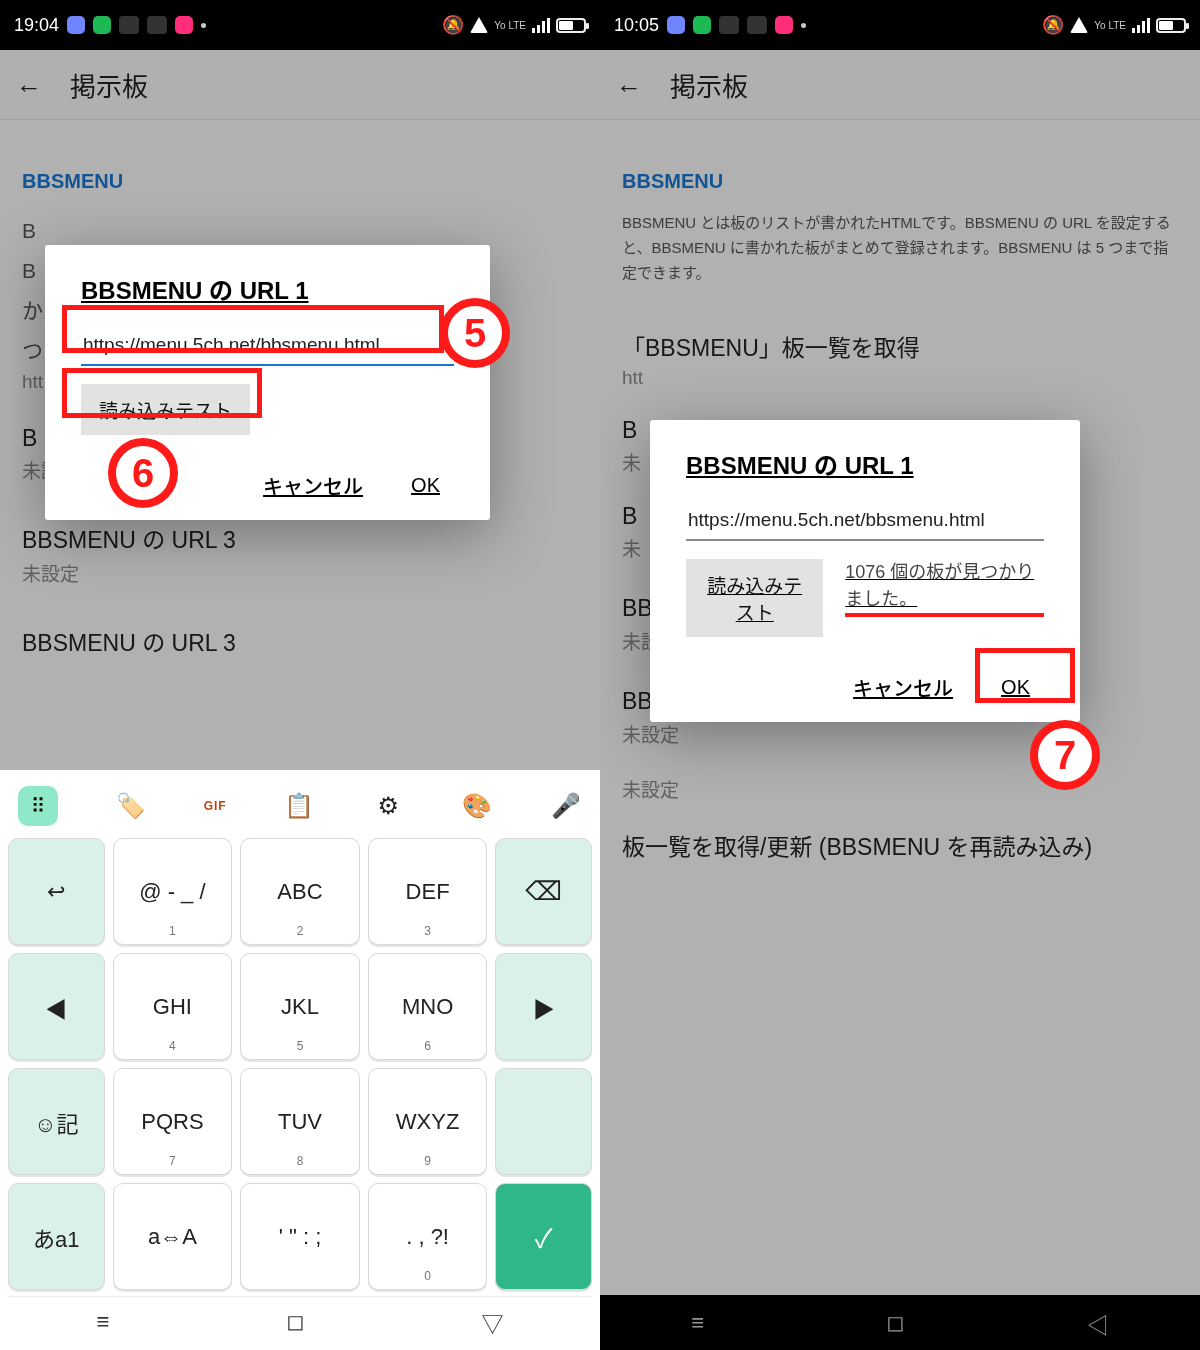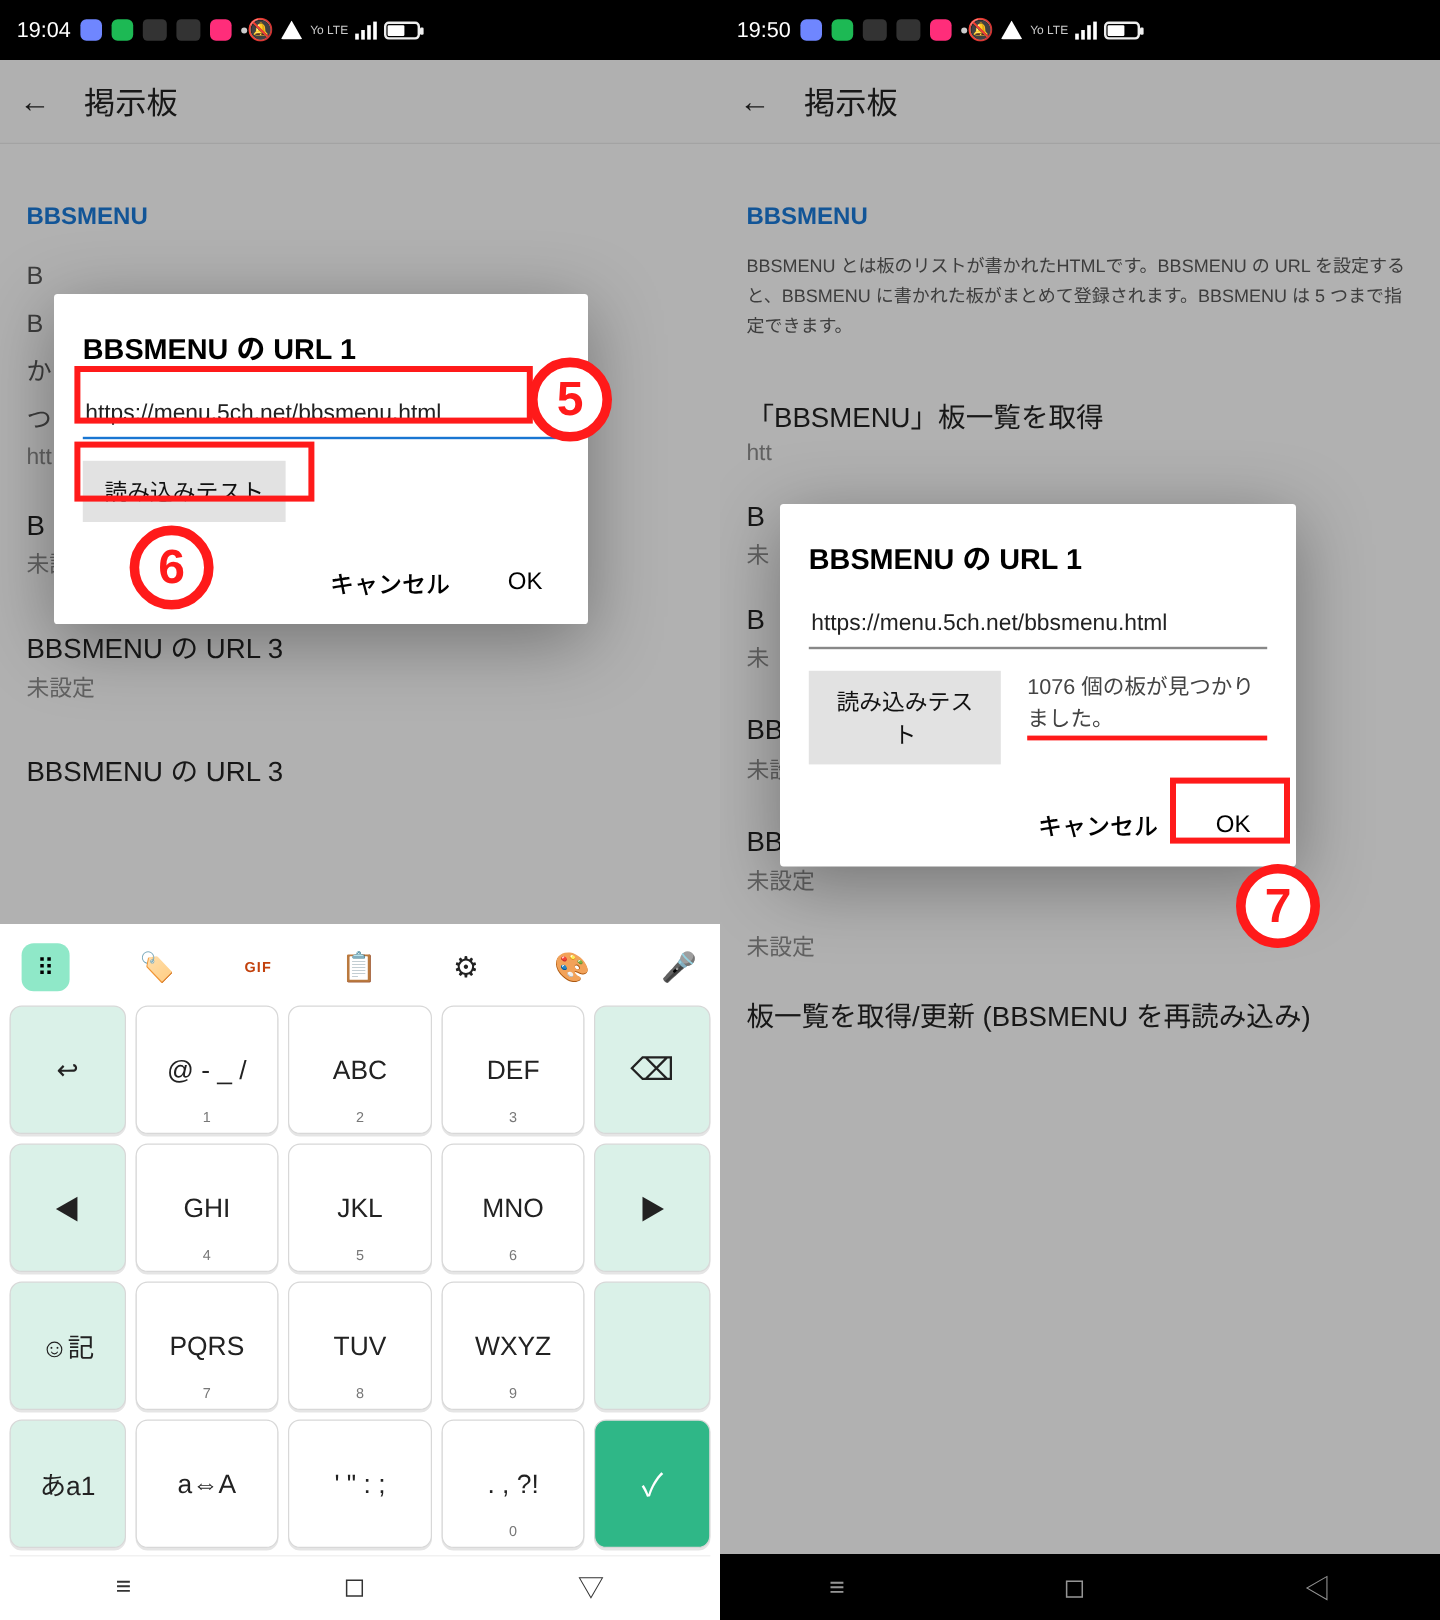--- a/index.html
+++ b/index.html
@@ -1,20 +1,20 @@
 <!DOCTYPE html>
 <html><head>
 <meta charset="utf-8">
 <style>
   * { box-sizing: border-box; margin: 0; padding: 0; font-family: -apple-system, "Helvetica Neue", Arial, "Hiragino Sans", "Noto Sans CJK JP", sans-serif; }
   body { background: #fff; width: 1200px; height: 1350px; overflow: hidden; }
   .wrap { display: flex; width: 1200px; height: 1350px; background:#000; }
   .pane { width: 50%; height: 100%; position: relative; background:#f5f5f5; overflow:hidden; }
   .scrim { position:absolute; inset:0; background:rgba(0,0,0,0.28); z-index:10; pointer-events:none;}
-  .statusbar { height:50px; background:#000; color:#fff; display:flex; align-items:center; padding:0 14px; font-size:18px; position:relative; z-index:20;}
+  .statusbar { height:50px; background:#000; color:#fff; display:flex; align-items:center; justify-content:space-between; padding:0 14px; font-size:18px; position:relative; z-index:20;}
   .statusbar .left, .statusbar .right { display:flex; align-items:center; gap:8px; }
   .statusbar .right { gap:6px; }
   .appicon { width:18px; height:18px; border-radius:5px; display:inline-block; }
   .ic-blue { background:#6f86ff; }
   .ic-green { background:#1db954; }
   .ic-dark { background:#333; border-radius:4px; width:20px; }
   .ic-pink { background:#ff2d7a; }
   .dot { width:5px; height:5px; border-radius:50%; background:#ccc; display:inline-block; }
   .bars { display:inline-flex; align-items:flex-end; gap:2px; height:16px;}
   .bars span{ width:3px; background:#fff; display:inline-block;}
@@ -26,21 +26,21 @@
   .topbar { height:70px; background:#f4f4f4; display:flex; align-items:center; padding:0 16px; gap:28px; border-bottom:1px solid #e2e2e2;}
   .back-arrow { font-size:26px; color:#222; }
   .topbar h1 { font-size:26px; font-weight:400; color:#222; }
   .content { padding: 10px 22px; color:#333; font-size:21px;}
   .section-label { color:#1976d2; font-weight:700; font-size:20px; margin:40px 0 18px;}
   .desc { color:#555; line-height:1.65; margin-bottom:30px; font-size:15px; }
   .item { padding:14px 0;}
   .item .title { color:#222; font-size:23px; margin-bottom:4px;}
   .item .sub { color:#888; font-size:19px;}
   
-  .dialog { position:absolute; background:#fff; border-radius:3px; box-shadow:0 14px 60px rgba(0,0,0,0.35); z-index:30; padding:26px 24px 12px;}
+  .dialog { position:absolute; background:#fff; border-radius:3px; box-shadow:0 14px 60px rgba(0,0,0,0.35); z-index:30; padding:26px 36px 12px;text-decoration:underline;}
   .dialog h2 { font-size:24px; font-weight:700; margin-bottom:22px; color:#000;}
   .dialog .field { width:100%; border:none; border-bottom:2px solid #1976d2; font-size:19px; padding:6px 2px 8px; outline:none; color:#222; margin-bottom:18px;}
   .dialog .btn-test { background:#e2e2e2; border:none; padding:12px 18px; font-size:19px; color:#111; }
   .dialog .result { color:#444; font-size:18px; margin-left:12px; line-height:1.5; display:inline-block; vertical-align:middle; max-width:200px;}
   .dialog .actions { display:flex; justify-content:flex-end; gap:36px; margin-top:28px; padding-right:8px;}
   .dialog .actions button { background:none; border:none; color:#000000; font-size:20px; font-weight:500; padding:8px 6px;}
   
   .redbox { position:absolute; border:5px solid #ff1a1a; z-index:35; pointer-events:none; }
   .badge { position:absolute; width:70px; height:70px; border:8px solid #ff1a1a; border-radius:50%; background:#fff; display:flex; align-items:center; justify-content:center; font-size:40px; font-weight:800; color:#ff1a1a; z-index:40; }
   .underline-red { border-bottom:4px solid #ff1a1a; }
@@ -231,21 +231,21 @@
         <span class="nav-ic">▽</span>
       </div>
     </div>
   </div>
 
   <div class="pane pane-right">
     <div class="scrim"></div>
 
     <div class="statusbar">
       <div class="left">
-        <span>19:50</span>
+        <span>10:05</span>
         <span class="appicon ic-blue"></span>
         <span class="appicon ic-green"></span>
         <span class="appicon ic-dark"></span>
         <span class="appicon ic-dark"></span>
         <span class="appicon ic-pink"></span>
         <span class="dot"></span>
       </div>
       <div class="right">
         <span>🔕</span>
         <span class="wifi"></span>

